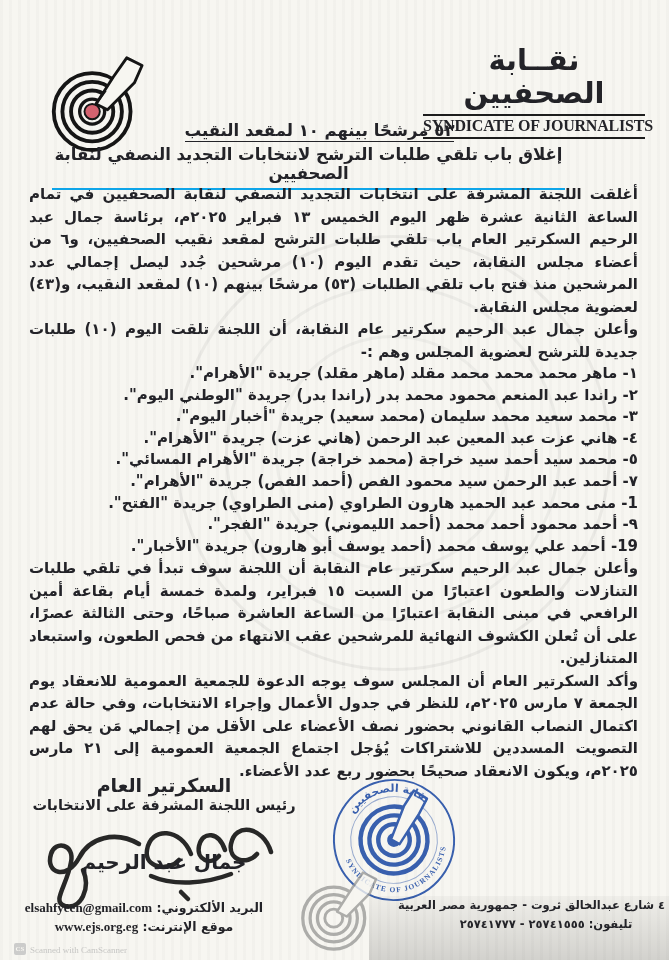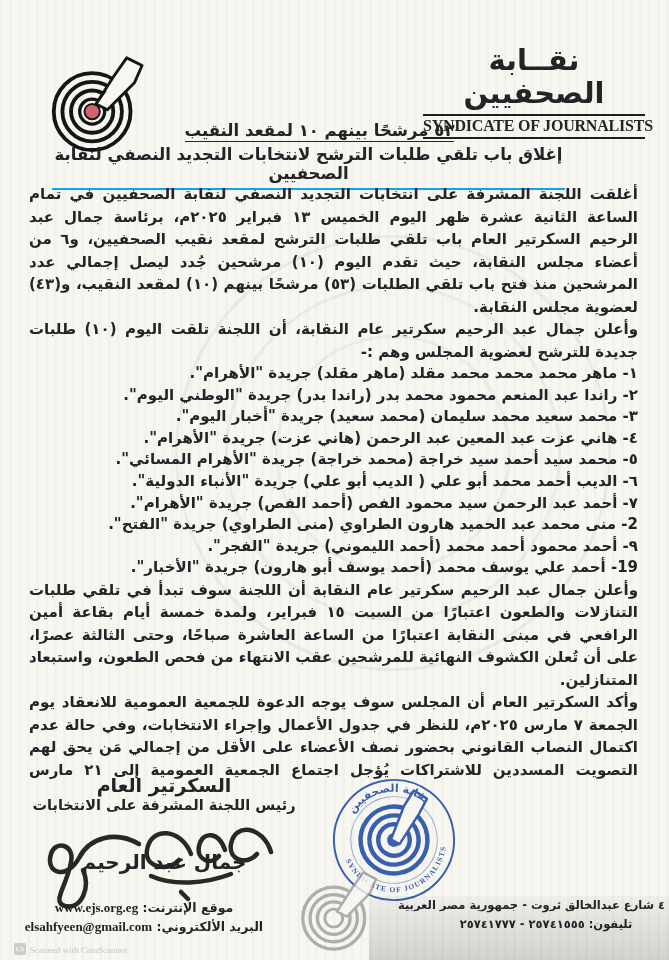--- a/index.html
+++ b/index.html
@@ -101,23 +101,22 @@
 
   <div class="doc-body">
     <p>أغلقت اللجنة المشرفة على انتخابات التجديد النصفي لنقابة الصحفيين في تمام الساعة الثانية عشرة ظهر اليوم الخميس ١٣ فبراير ٢٠٢٥م، برئاسة جمال عبد الرحيم السكرتير العام باب تلقي طلبات الترشح لمقعد نقيب الصحفيين، و٦ من أعضاء مجلس النقابة، حيث تقدم اليوم (١٠) مرشحين جُدد ليصل إجمالي عدد المرشحين منذ فتح باب تلقي الطلبات (٥٣) مرشحًا بينهم (١٠) لمقعد النقيب، و(٤٣) لعضوية مجلس النقابة.</p>
     <p>وأعلن جمال عبد الرحيم سكرتير عام النقابة، أن اللجنة تلقت اليوم (١٠) طلبات جديدة للترشح لعضوية المجلس وهم :-</p>
     <div class="candidates">
       <div>١- ماهر محمد محمد محمد مقلد (ماهر مقلد) جريدة "الأهرام".</div>
       <div>٢- راندا عبد المنعم محمود محمد بدر (راندا بدر) جريدة "الوطني اليوم".</div>
       <div>٣- محمد سعيد محمد سليمان (محمد سعيد) جريدة "أخبار اليوم".</div>
       <div>٤- هاني عزت عبد المعين عبد الرحمن (هاني عزت) جريدة "الأهرام".</div>
       <div>٥- محمد سيد أحمد سيد خراجة (محمد خراجة) جريدة "الأهرام المسائي".</div>
-      <div>٦- الديب أحمد محمد أبو علي ( الديب أبو علي) جريدة "الأنباء الدولية".</div>
       <div>٧- أحمد عبد الرحمن سيد محمود الفص (أحمد الفص) جريدة "الأهرام".</div>
-      <div>2- منى محمد عبد الحميد هارون الطراوي (منى الطراوي) جريدة "الفتح".</div>
+      <div>1- منى محمد عبد الحميد هارون الطراوي (منى الطراوي) جريدة "الفتح".</div>
       <div>٩- أحمد محمود أحمد محمد (أحمد الليموني) جريدة "الفجر".</div>
       <div>19- أحمد علي يوسف محمد (أحمد يوسف أبو هارون) جريدة "الأخبار".</div>
     </div>
     <p>وأعلن جمال عبد الرحيم سكرتير عام النقابة أن اللجنة سوف تبدأ في تلقي طلبات التنازلات والطعون اعتبارًا من السبت ١٥ فبراير، ولمدة خمسة أيام بقاعة أمين الرافعي في مبنى النقابة اعتبارًا من الساعة العاشرة صباحًا، وحتى الثالثة عصرًا، على أن تُعلن الكشوف النهائية للمرشحين عقب الانتهاء من فحص الطعون، واستبعاد المتنازلين.</p>
     <p>وأكد السكرتير العام أن المجلس سوف يوجه الدعوة للجمعية العمومية للانعقاد يوم الجمعة ٧ مارس ٢٠٢٥م، للنظر في جدول الأعمال وإجراء الانتخابات، وفي حالة عدم اكتمال النصاب القانوني بحضور نصف الأعضاء على الأقل من إجمالي مَن يحق لهم التصويت المسددين للاشتراكات يُؤجل اجتماع الجمعية العمومية إلى ٢١ مارس ٢٠٢٥م، ويكون الانعقاد صحيحًا بحضور ربع عدد الأعضاء.</p>
     <p>وأشار السكرتير العام إلى أن مجلس النقابة قرر إجراء العملية الانتخابية "التصويت - والفرز" تحت إشراف قضائي كامل.</p>
   </div>
 
   <div class="sig-block">
     <div class="sig-title1">السكرتير العام</div>
@@ -164,26 +163,26 @@
       <circle cx="46" cy="64" r="20" stroke-width="4"></circle>
       <circle cx="46" cy="64" r="11" stroke-width="3.5"></circle>
     </g>
     <path d="M50 56 L68 28 L82 8 L98 16 L90 34 L62 62 Z" fill="#f7f6f1" stroke="#9b9b99" stroke-width="3" stroke-linejoin="round"></path>
   </svg>
 
   <div class="shadow-br"></div>
 
   <div class="footer-left">
     <div class="line">
+      <span>البريد الألكتروني:</span>
+      <span class="ltr">elsahfyeen@gmail.com</span>
+    </div>
+    <div class="line">
       <span>موقع الإنترنت:</span>
       <span class="ltr">www.ejs.org.eg</span>
-    </div>
-    <div class="line">
-      <span>البريد الألكتروني:</span>
-      <span class="ltr">elsahfyeen@gmail.com</span>
     </div>
   </div>
 
   <div class="footer-right">
     <div class="line">٤ شارع عبدالخالق ثروت - جمهورية مصر العربية</div>
     <div class="line">تليفون: ٢٥٧٤١٥٥٥ - ٢٥٧٤١٧٧٧</div>
   </div>
 
   <div class="camscanner">
     <span class="cs-box">CS</span>

